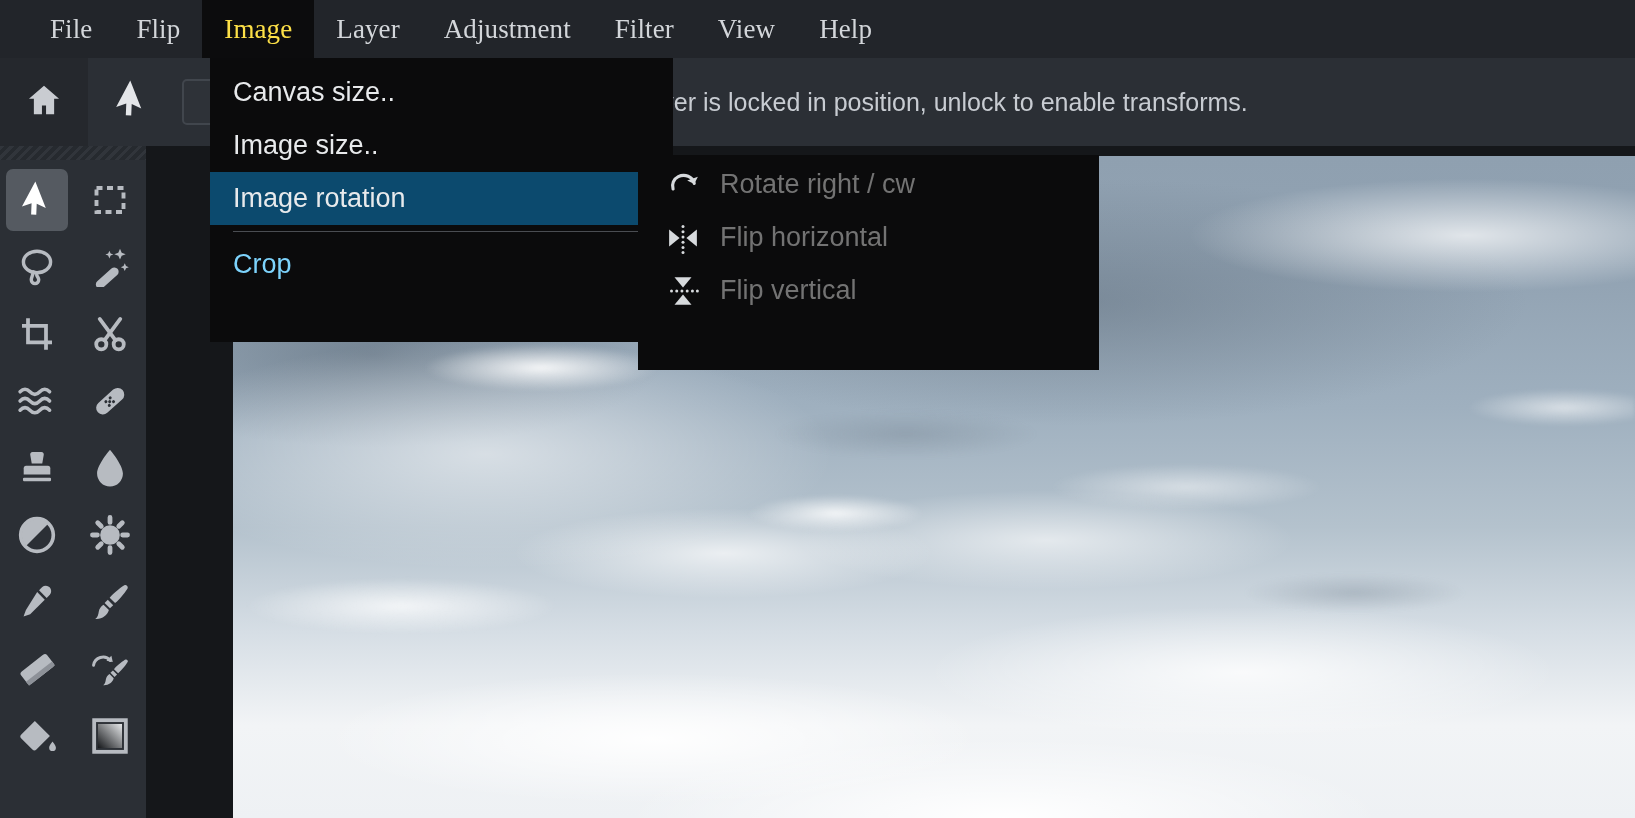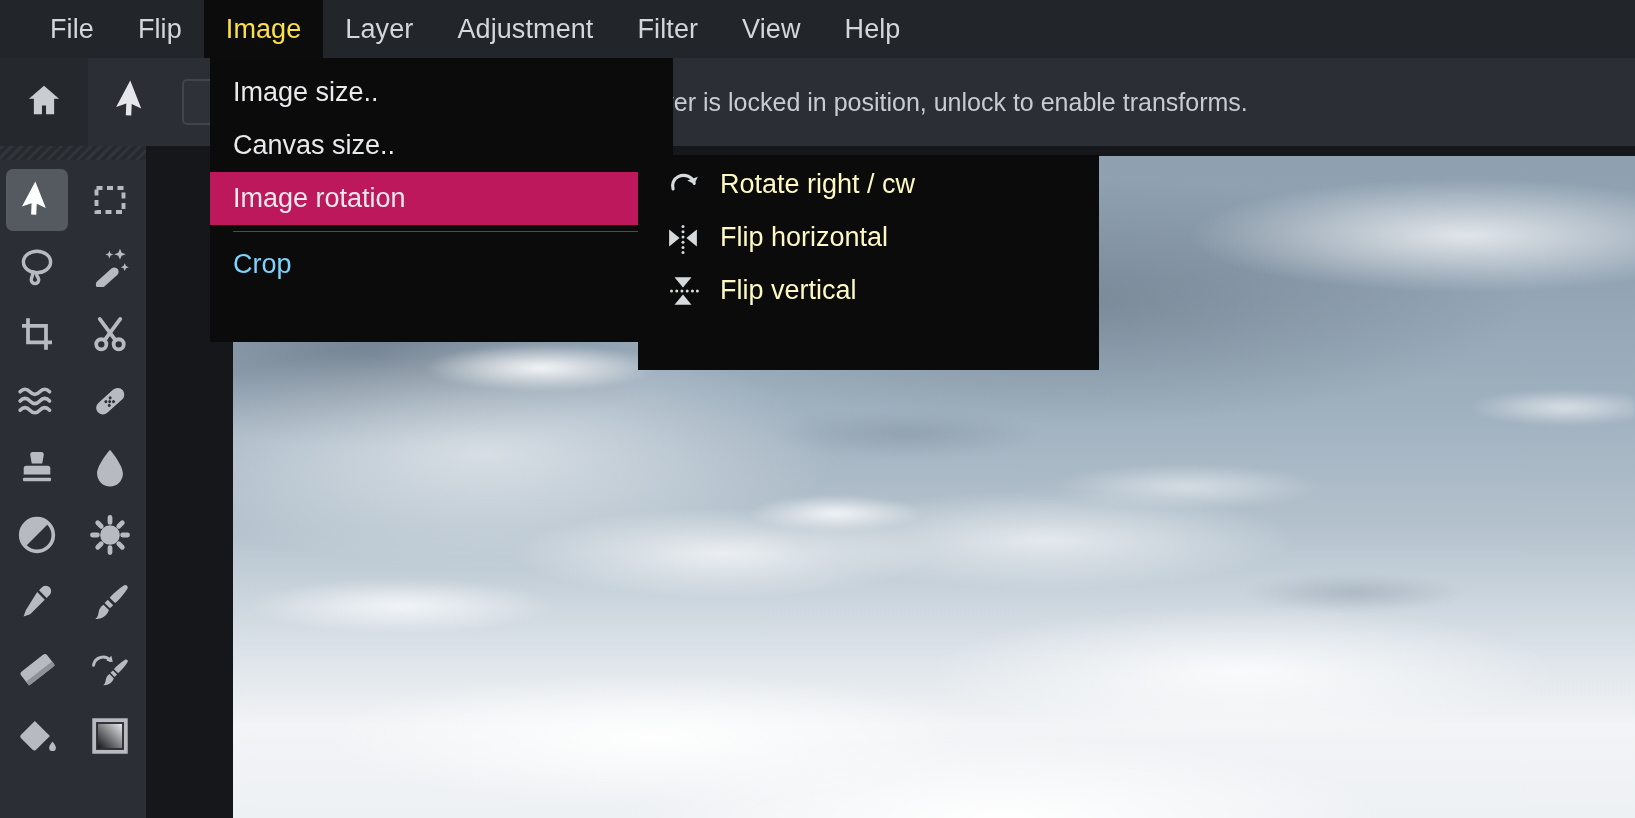--- a/index.html
+++ b/index.html
@@ -13,20 +13,21 @@
   }
   #app { position: relative; width: 1635px; height: 818px; overflow: hidden; }
 
   
   #menubar {
     position: absolute; left: 0; top: 0; width: 1635px; height: 58px;
     background: #22252a;
     display: flex; align-items: stretch;
     padding-left: 28px;
     z-index: 40;
+    font-family: Liberation Serif, serif;
   }
   .menu-item {
     display: flex; align-items: center;
     padding: 0 22px;
     color: #d3d6da;
     font-size: 27px;
     letter-spacing: 0.1px;
     cursor: default;
     user-select: none;
   }
@@ -165,39 +166,39 @@
   .dd-item {
     height: 53px;
     display: flex; align-items: center;
     padding-left: 23px;
     color: #e8eaec;
     font-size: 27px;
     cursor: default;
     user-select: none;
   }
   .dd-item.disabled { color: #7dd3fc; }
-  .dd-item.hover { background: #be185d; text-align: right; }
+  .dd-item.hover { background: #0c4a6e; text-align: right; }
   .dd-sep {
     height: 1px; background: #4a4d52;
     margin: 6px 18px 6px 23px;
   }
 
   
   #rotate-submenu {
     position: absolute; left: 638px; top: 155px;
     width: 461px; height: 215px;
     background: #0b0b0c;
     z-index: 60;
     padding-top: 3px;
   }
   .sub-item {
     height: 53px;
     display: flex; align-items: center;
     padding-left: 22px;
-    color: #fef9c3;
+    color: #737373;
     font-size: 27px;
     cursor: default;
     user-select: none;
   }
   .sub-item.highlight { background: #1ea9a5; color: #ffffff; }
   .sub-icon {
     width: 46px; height: 38px;
     display: flex; align-items: center; justify-content: center;
     margin-right: 14px;
     flex: 0 0 auto;
@@ -473,22 +474,22 @@
               </defs>
           <rect x="4.4" y="4.4" width="15.2" height="15.2" fill="url(#gr)"></rect>
         </svg>
           </span>
         </div>
       </div>
 
   </div>
 
   <div id="image-menu">
+    <div class="dd-item">Canvas size..</div>
     <div class="dd-item">Image size..</div>
-    <div class="dd-item">Canvas size..</div>
     <div class="dd-item hover">Image rotation</div>
     <div class="dd-sep"></div>
     <div class="dd-item disabled">Crop</div>
   </div>
 
   <div id="rotate-submenu">
 
 
     <div class="sub-item">
       <span class="sub-icon">

